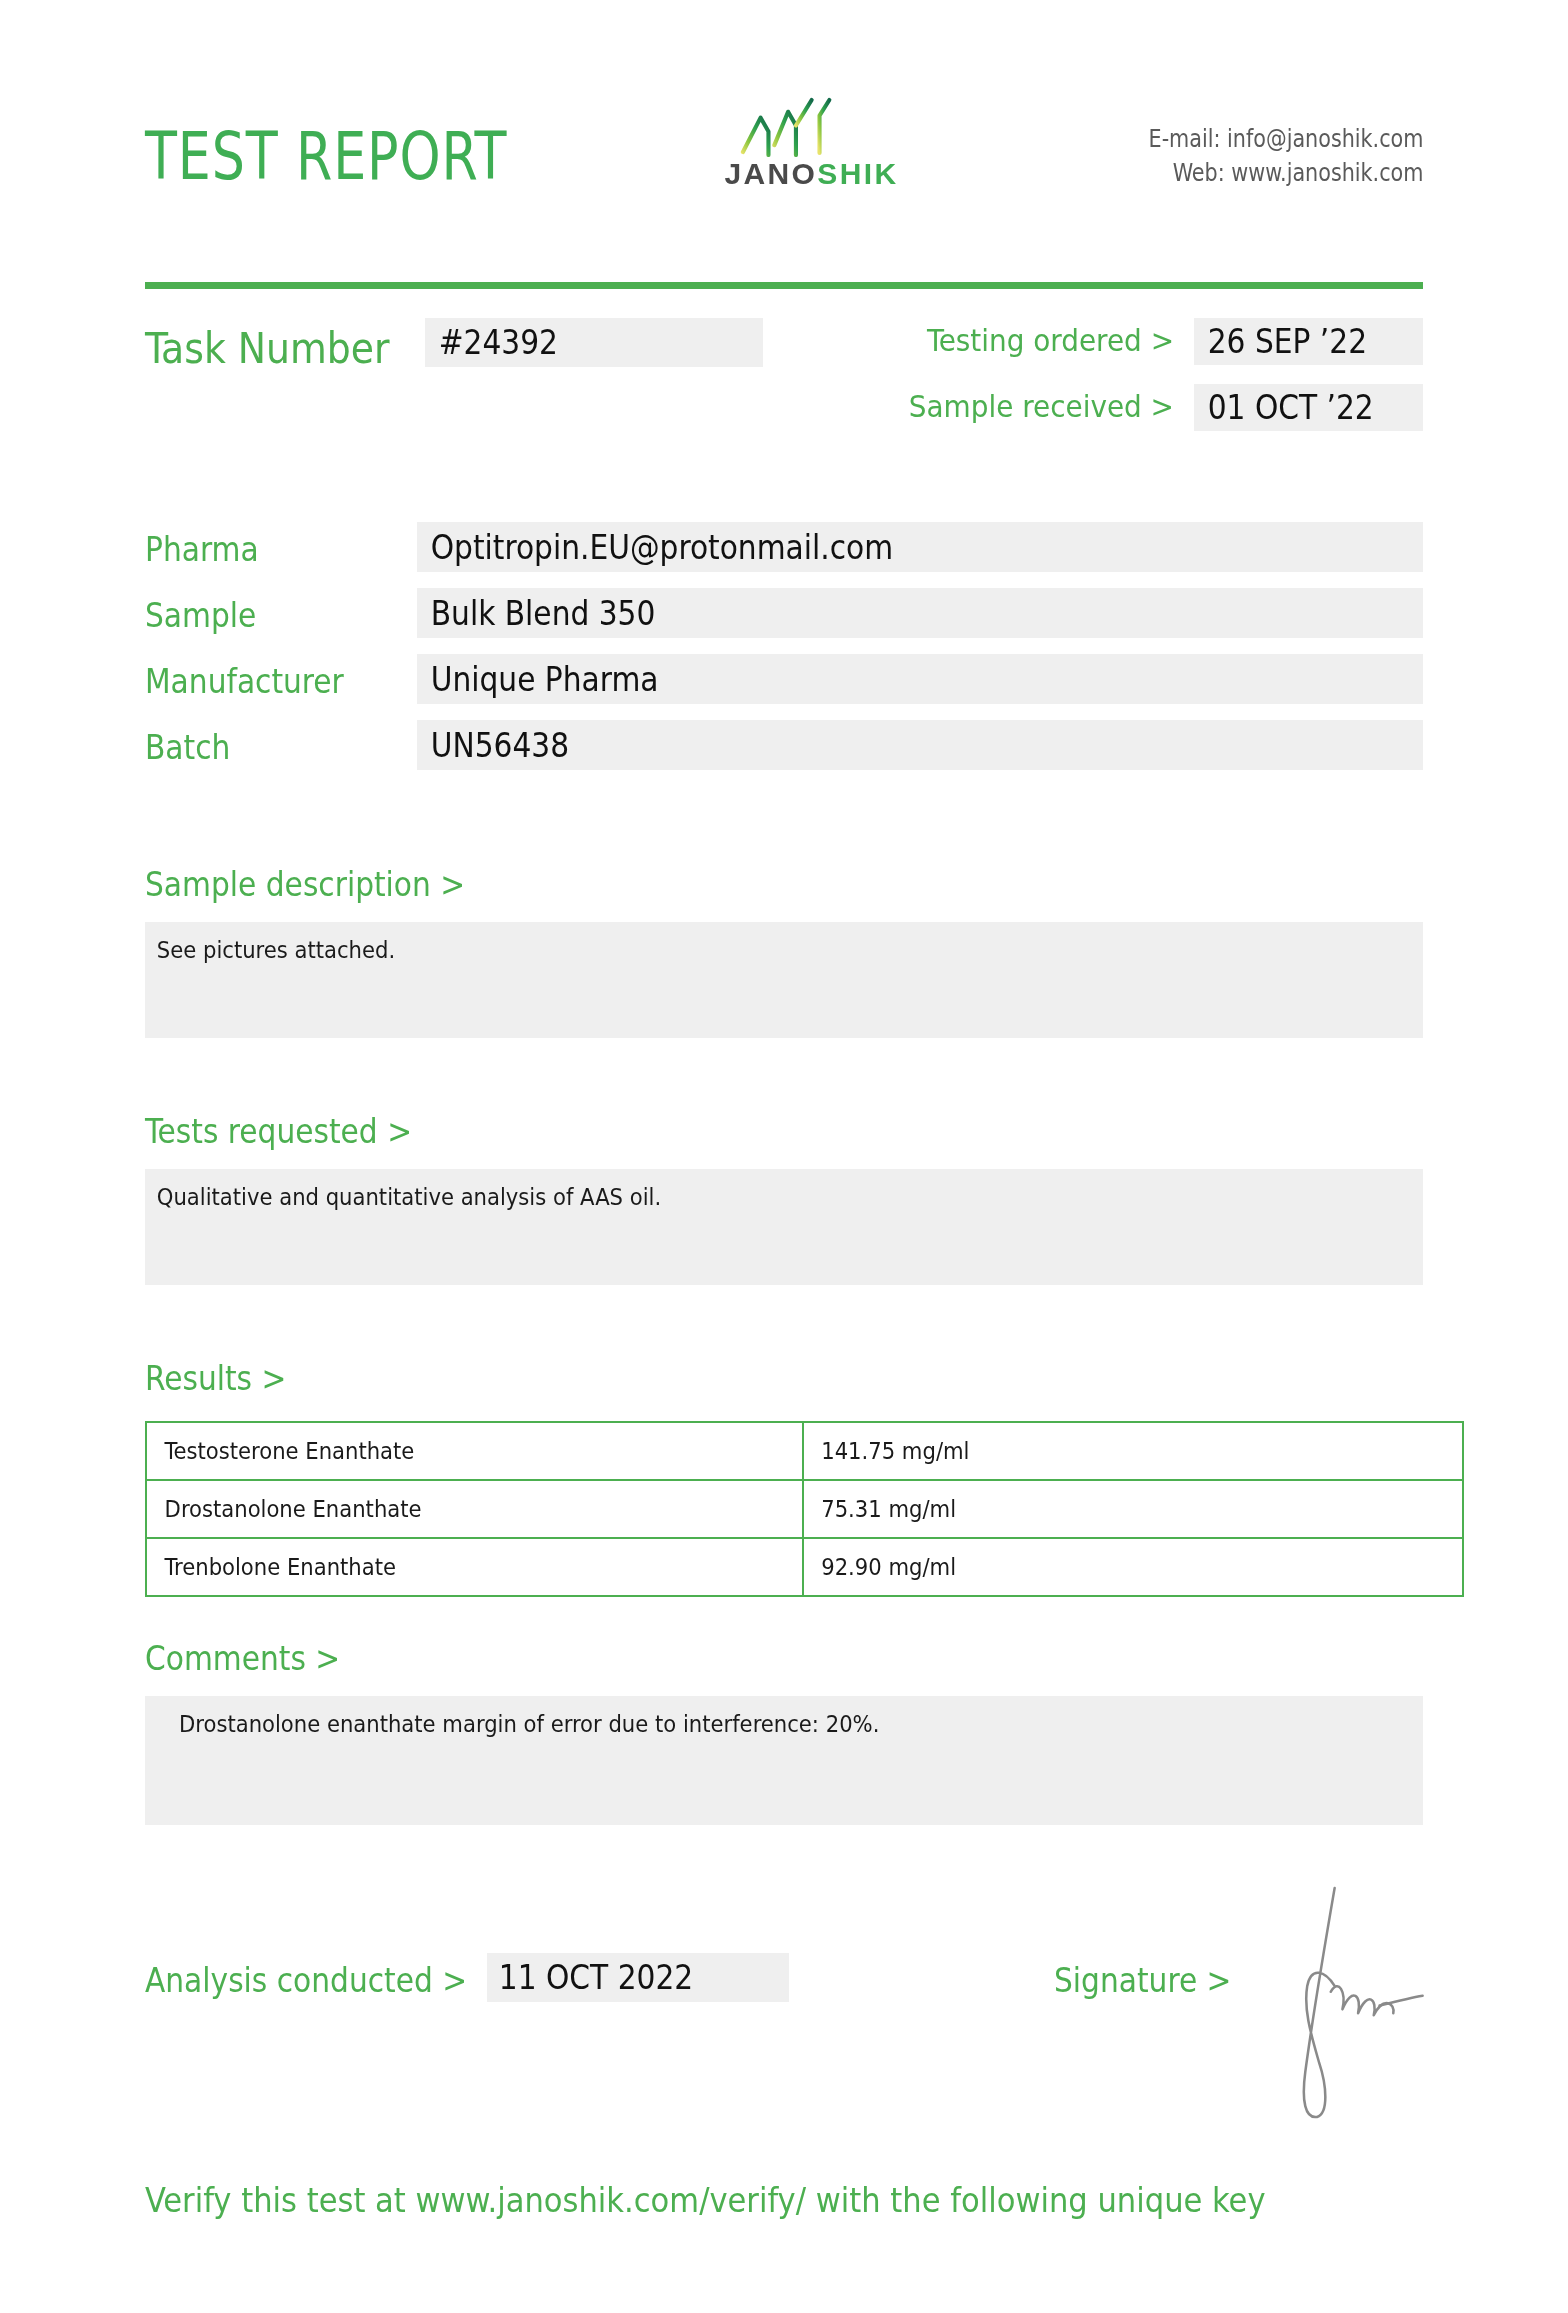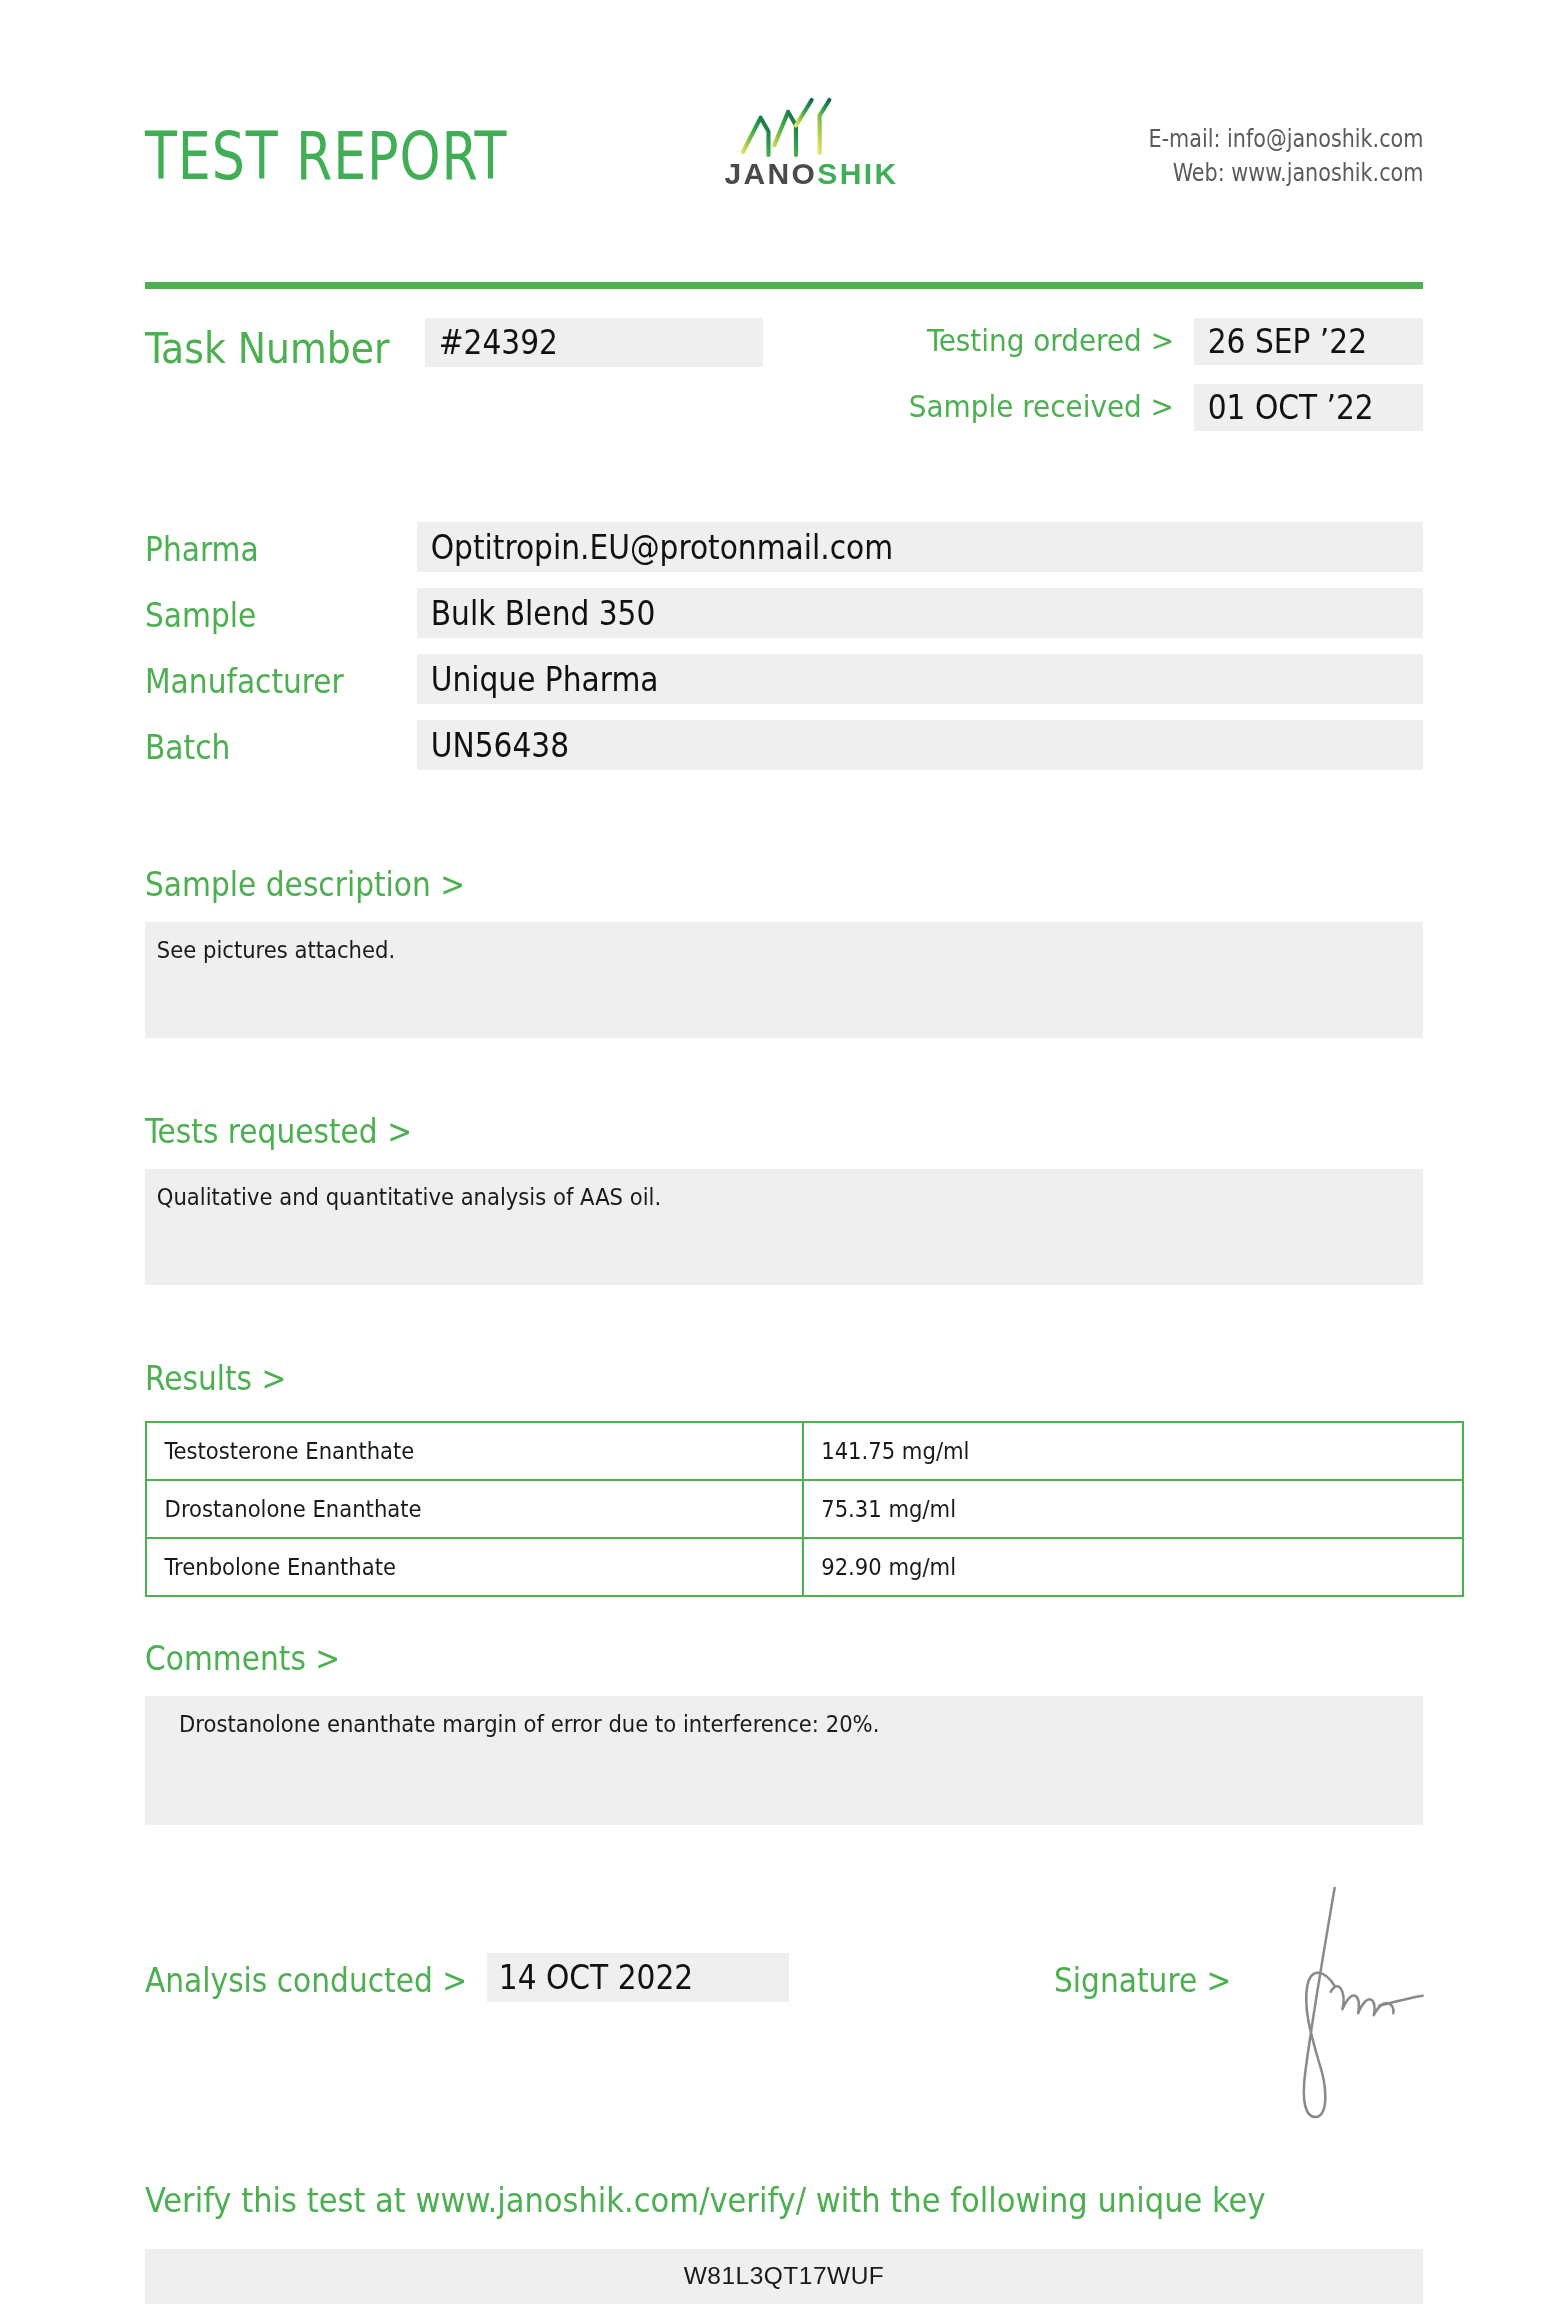--- a/index.html
+++ b/index.html
@@ -394,27 +394,26 @@
         <td class="c-value">75.31 mg/ml</td>
       </tr>
       <tr>
         <td class="c-name">Trenbolone Enanthate</td>
         <td class="c-value">92.90 mg/ml</td>
       </tr>
     </tbody>
   </table>
 
   <div class="analysis-label">Analysis conducted &gt;</div>
-  <div class="analysis-value">14 OCT 2022</div>
+  <div class="analysis-value">11 OCT 2022</div>
   <div class="sig-label">Signature &gt;</div>
 
   <svg class="sig-mark" viewBox="0 0 180 260">
     <g fill="none" stroke="#8a8a8a" stroke-width="2.6" stroke-linecap="round" stroke-linejoin="round">
       <path d="M62 12 C 52 70, 40 140, 32 200 C 28 230, 32 248, 44 246 C 56 242, 54 214, 46 190 C 38 162, 30 136, 34 112 C 38 92, 52 96, 62 112"></path>
       <path d="M58 118 C 66 104, 74 118, 70 136 C 80 112, 90 122, 86 140 C 96 116, 106 126, 102 142 C 112 122, 124 130, 122 140"></path>
       <path d="M108 132 C 124 128, 140 124, 152 122"></path>
     </g>
   </svg>
 
   <div class="verify-line">Verify this test at www.janoshik.com/verify/ with the following unique key</div>
-  <div class="key-box">W81L3QT17WUF</div>
 </div>
 
 
 </body></html>

